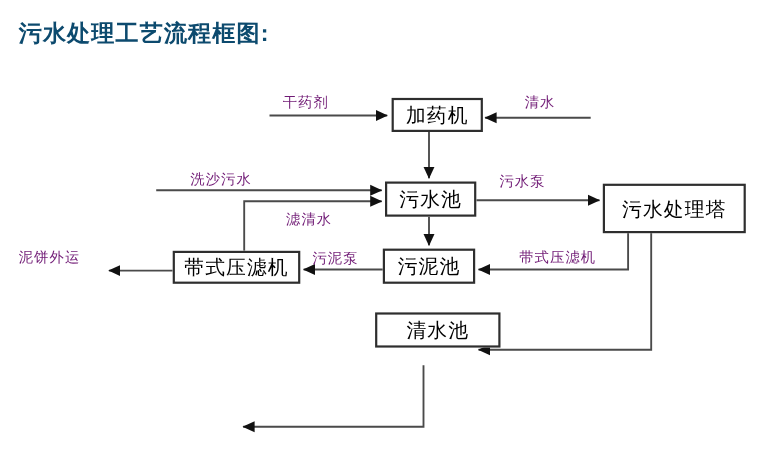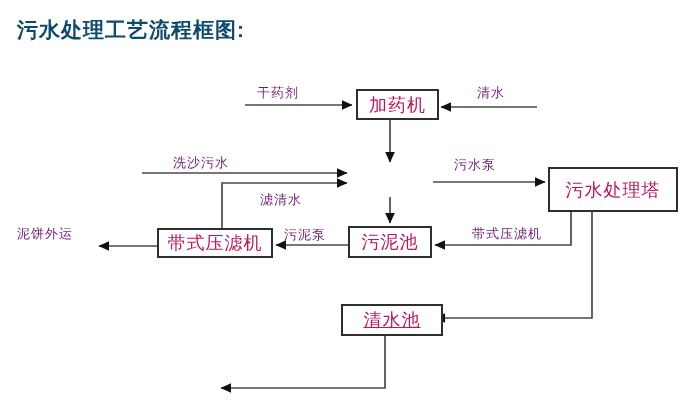--- a/index.html
+++ b/index.html
@@ -32,21 +32,21 @@
   }
   .node {
     position: absolute;
     box-sizing: border-box;
     border: 2px solid #2e2e2e;
     background: #ffffff;
     display: flex;
     align-items: center;
     justify-content: center;
     font-size: 18px;
-    color: #be185d;
+    color: #000000;
     letter-spacing: 1px;
     white-space: nowrap;
   }
   .elabel {
     position: absolute;
     font-size: 13px;
     color: #701a75;
     letter-spacing: 1px;
     white-space: nowrap;
   }
@@ -74,24 +74,25 @@
       <path d="M390,197 L390,223 " marker-end="url(#arw)"></path>
       <path d="M571,198 L571,245 L435,245" marker-end="url(#arw)"></path>
       <path d="M348,245 L276,245" marker-end="url(#arw)"></path>
       <path d="M157,246 L99,246" marker-end="url(#arw)"></path>
       <path d="M592,198 L592,318 L435,318" marker-end="url(#arw)"></path>
       <path d="M385,332 L385,388 L221,388" marker-end="url(#arw)"></path>
     </g>
   </svg>
 
   <div class="node" style="left:356px; top:89px; width:83px; height:31px;">加药机</div>
+  <div class="node" style="left:350px; top:165px; width:83px; height:32px;">污水池</div>
   <div class="node" style="left:548px; top:167px; width:130px; height:45px;">污水处理塔</div>
   <div class="node" style="left:348px; top:226px; width:84px; height:32px;">污泥池</div>
   <div class="node" style="left:157px; top:228px; width:116px; height:30px;">带式压滤机</div>
-  <div class="node" style="left:341px; top:304px; width:102px; height:32px;text-decoration:underline;">清水池</div>
+  <div class="node" style="left:341px; top:284px; width:114px; height:32px;">清水池</div>
 
   <div class="elabel" style="left:257px; top:84px;">干药剂</div>
   <div class="elabel" style="left:477px; top:84px;">清水</div>
   <div class="elabel" style="left:173px; top:154px;">洗沙污水</div>
   <div class="elabel" style="left:454px; top:156px;">污水泵</div>
   <div class="elabel" style="left:260px; top:191px;">滤清水</div>
   <div class="elabel" style="left:284px; top:226px;">污泥泵</div>
   <div class="elabel" style="left:472px; top:225px;">带式压滤机</div>
   <div class="elabel" style="left:17px; top:225px;">泥饼外运</div>
 

